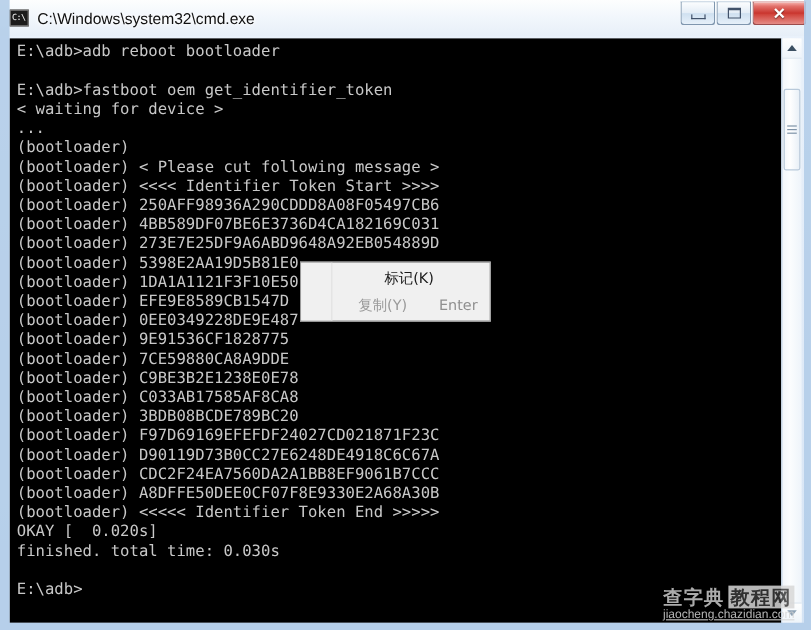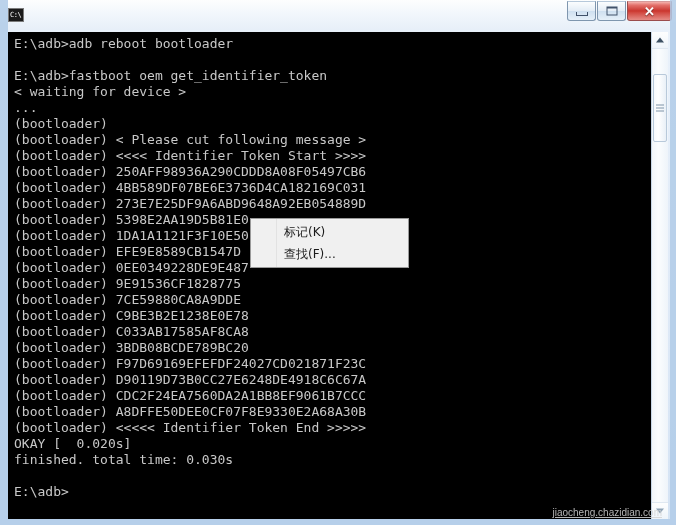--- a/index.html
+++ b/index.html
@@ -257,20 +257,21 @@
     height: 22px;
     line-height: 22px;
     padding-left: 33px;
     padding-right: 10px;
     font-size: 12px;
     color: #1a1a1a;
     white-space: nowrap;
     z-index: 2;
     display: flex;
     align-items: center;
+    text-align: center;
   }
   .menu-item.disabled { color: #9a9a9a; }
   .menu-item .mlabel { flex: 1; }
   .menu-item .mshort {
     color: #8f8f8f;
     font-size: 12px;
     padding-left: 12px;
   }
 
   
@@ -307,20 +308,21 @@
 </style>
 </head>
 <body>
 
 <div id="window">
 
   <div id="titlebar">
     <div id="title-icon">
       <span class="glyph">C:\</span>
     </div>
+    <div id="title-text">C:\Windows\system32\cmd.exe</div>
 
     <div id="winbuttons">
       <div class="winbtn" id="btn-min">
         <span class="ico"></span>
       </div>
       <div class="winbtn" id="btn-max">
         <span class="ico"></span>
       </div>
       <div class="winbtn" id="btn-close">
         <span class="ico">✕</span>
@@ -349,23 +351,27 @@
         <span class="arrow"></span>
       </div>
     </div>
 
   </div>
 
   <div id="ctxmenu">
       <div class="menu-item">
         <span class="mlabel">标记(K)</span>
       </div>
-      <div class="menu-item">
-        <span class="mlabel">查找(F)...</span>
+      <div class="menu-item disabled">
+        <span class="mlabel">复制(Y)</span>
+        <span class="mshort">Enter</span>
       </div>
     </div>
 
   <div id="watermark">
+    <div id="wm-main">
+      <span>查字典</span><span class="boxed">教程网</span>
+    </div>
     <div id="wm-sub">jiaocheng.chazidian.com</div>
   </div>
 
   <div id="frame-glow"></div>
 </div>
 
 </body></html>

